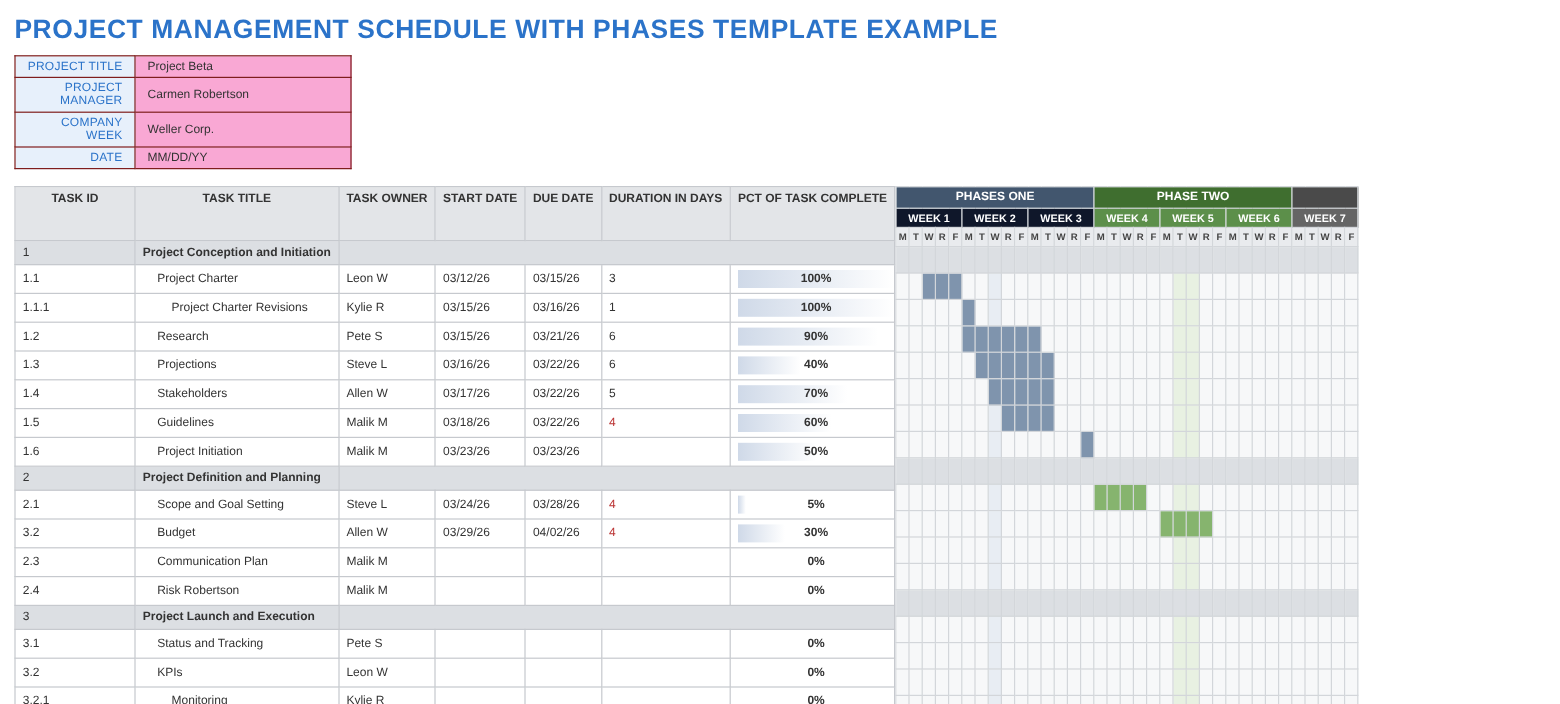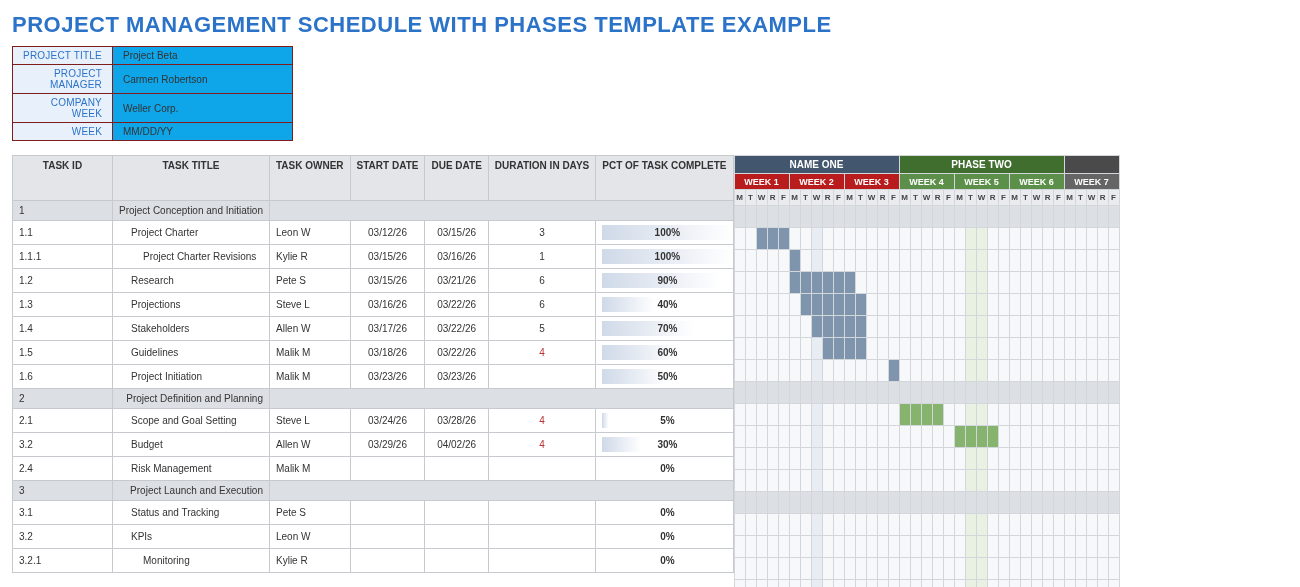--- a/index.html
+++ b/index.html
@@ -27,21 +27,21 @@
     font-size: 10px;
     vertical-align: middle;
   }
   .meta-label {
     background: #e7f0fb;
     color: #2b73c9;
     text-align: right;
     width: 100px;
     letter-spacing: .2px;
   }
-  .meta-val { background: #0ea5e9; width: 180px; }
+  .meta-val { background: #f9a8d4; width: 180px; }
   
   .schedule { display: flex; align-items: flex-start; }
   .task-table { border-collapse: collapse; }
   .task-table th, .task-table td {
     border: 1px solid #c6c9ce;
     padding: 4px 6px;
     font-size: 10px;
     white-space: nowrap;
   }
   .task-table th {
@@ -52,55 +52,55 @@
     vertical-align: top;
     height: 45px;
   }
   .col-id    { width: 100px; }
   .col-title { width: 147px; }
   .col-owner { width: 80px; }
   .col-start { width: 60px; text-align: center; }
   .col-due   { width: 60px; text-align: center; }
   .col-dur   { width: 60px; text-align: center; }
   .col-pct   { width: 70px; text-align: right; }
-  .task-table td.center { text-align: center; }
+  .task-table td.center { }
   .task-table td.pct {
     text-align: center;
     font-weight: 700;
     position: relative;
     padding-right: 0;
   }
   .pct-inner {
     position: relative;
     width: 100%;
     height: 100%;
     padding: 2px 6px;
     background: linear-gradient(to right, #cfd9e8 0%, #ffffff var(--pct), #ffffff 100%);
   }
   .task-table tr.section td { background: #dcdfe3; font-style: normal; }
-  .task-table tr.section td.title-cell { font-weight: 400; text-align: right; }
+  .task-table tr.section td.title-cell { font-weight: 700; }
   .title-cell .indent1 { padding-left: 12px; display: inline-block; }
   .title-cell .indent2 { padding-left: 24px; display: inline-block; }
   .dur4 { color: #b33; }
   
   .gantt { flex: 1; overflow: hidden; }
   .gantt table { border-collapse: collapse; table-layout: fixed; }
   .gantt th, .gantt td {
     border: 1px solid #d3d6da;
     padding: 0;
     text-align: center;
     font-size: 9px;
     height: 22px;
   }
   .gantt th { font-weight: 700; color: #fff; }
   .phase-hdr th { height: 18px; font-size: 10px; }
   .week-hdr th  { height: 16px; font-size: 9px; }
   .day-hdr th   { height: 16px; font-size: 8px; color: #444; background: #e9ebee; }
   .ph1-bg  { background: #42566e; }
-  .ph1-wk  { background: #b91c1c; }
+  .ph1-wk  { background: #0f172a; }
   .ph2-bg  { background: #3f6e2f; }
   .ph2-wk  { background: #5c8f4a; }
   .ph3-bg  { background: #4a4a4a; }
   .ph3-wk  { background: #656565; margin-top: 27px; }
   .gantt td { background: #f7f8f9; width: 11px; }
   .gantt td.tint1 { background: #e8edf3; }   
   .gantt td.tint2 { background: #e8f1e2; }   
   .gantt td.bar1  { background: #7f94ad; }
   .gantt td.bar2  { background: #86b46e; }
   .gantt tr.section td { background: #dcdfe3; }
@@ -118,21 +118,21 @@
   </tr>
   <tr>
     <td class="meta-label">PROJECT MANAGER</td>
     <td class="meta-val">Carmen Robertson</td>
   </tr>
   <tr>
     <td class="meta-label">COMPANY WEEK</td>
     <td class="meta-val">Weller Corp.</td>
   </tr>
   <tr>
-    <td class="meta-label">WEEK</td>
+    <td class="meta-label">DATE</td>
     <td class="meta-val">MM/DD/YY</td>
   </tr>
 </tbody>
   </table>
 
 <div class="schedule">
 
   <table class="task-table">
     <thead>
       <tr>
@@ -256,22 +256,33 @@
           <td class="title-cell"><span class="indent1">Budget</span></td>
           <td>Allen W</td>
           <td class="center">03/29/26</td>
           <td class="center">04/02/26</td>
           <td class="center dur4">4</td>
           <td class="pct">
             <div class="pct-inner" style="--pct: 30%;">30%</div>
           </td>
         </tr>
         <tr>
+          <td>2.3</td>
+          <td class="title-cell"><span class="indent1">Communication Plan</span></td>
+          <td>Malik M</td>
+          <td class="center"></td>
+          <td class="center"></td>
+          <td class="center"></td>
+          <td class="pct">
+            <div class="pct-inner" style="--pct: 0%;">0%</div>
+          </td>
+        </tr>
+        <tr>
           <td>2.4</td>
-          <td class="title-cell"><span class="indent1">Risk Management</span></td>
+          <td class="title-cell"><span class="indent1">Risk Robertson</span></td>
           <td>Malik M</td>
           <td class="center"></td>
           <td class="center"></td>
           <td class="center"></td>
           <td class="pct">
             <div class="pct-inner" style="--pct: 0%;">0%</div>
           </td>
         </tr>
         <tr class="section">
           <td>3</td>
@@ -311,21 +322,21 @@
             <div class="pct-inner" style="--pct: 0%;">0%</div>
           </td>
         </tr>
       </tbody>
   </table>
 
   <div class="gantt">
     <table>
       <thead>
         <tr class="phase-hdr" id="phase-hdr">
-            <th colspan="15" class="ph1-bg">NAME ONE</th>
+            <th colspan="15" class="ph1-bg">PHASES ONE</th>
             <th colspan="15" class="ph2-bg">PHASE TWO</th>
             <th colspan="5" class="ph3-bg"></th>
           </tr>
         <tr class="week-hdr" id="week-hdr">
             <th colspan="5" class="ph1-wk">WEEK 1</th>
             <th colspan="5" class="ph1-wk">WEEK 2</th>
             <th colspan="5" class="ph1-wk">WEEK 3</th>
             <th colspan="5" class="ph2-wk">WEEK 4</th>
             <th colspan="5" class="ph2-wk">WEEK 5</th>
             <th colspan="5" class="ph2-wk">WEEK 6</th>

